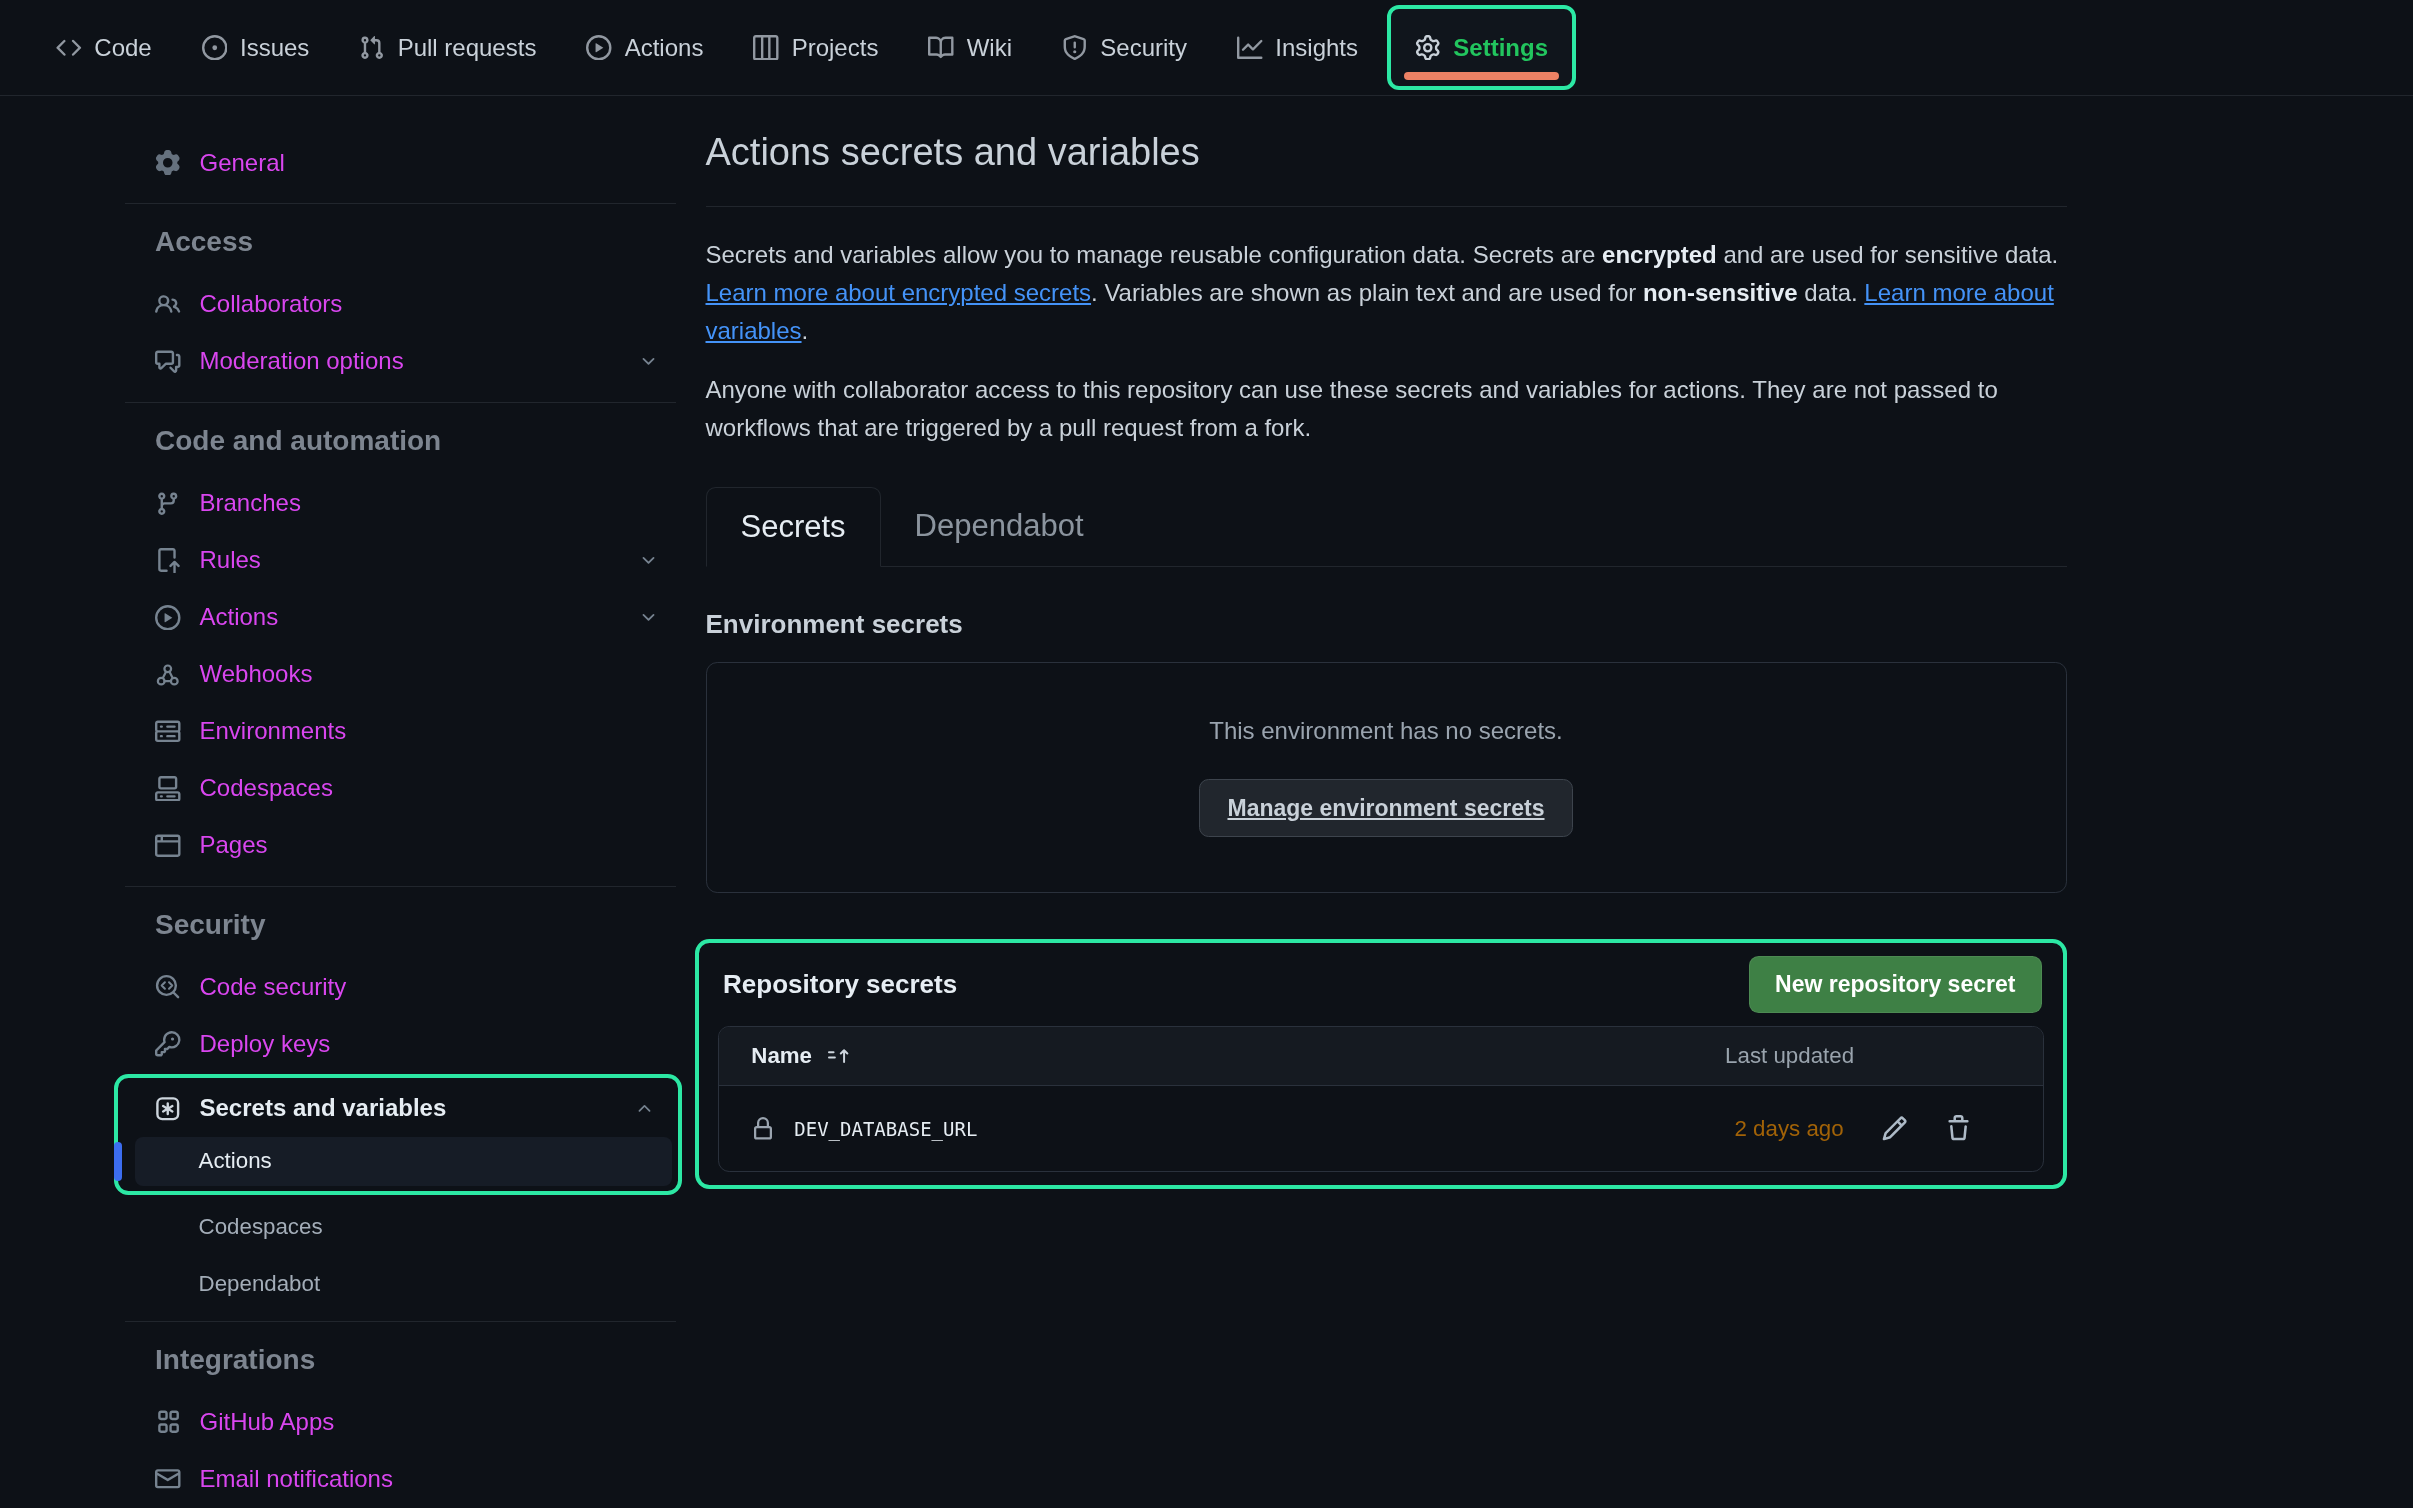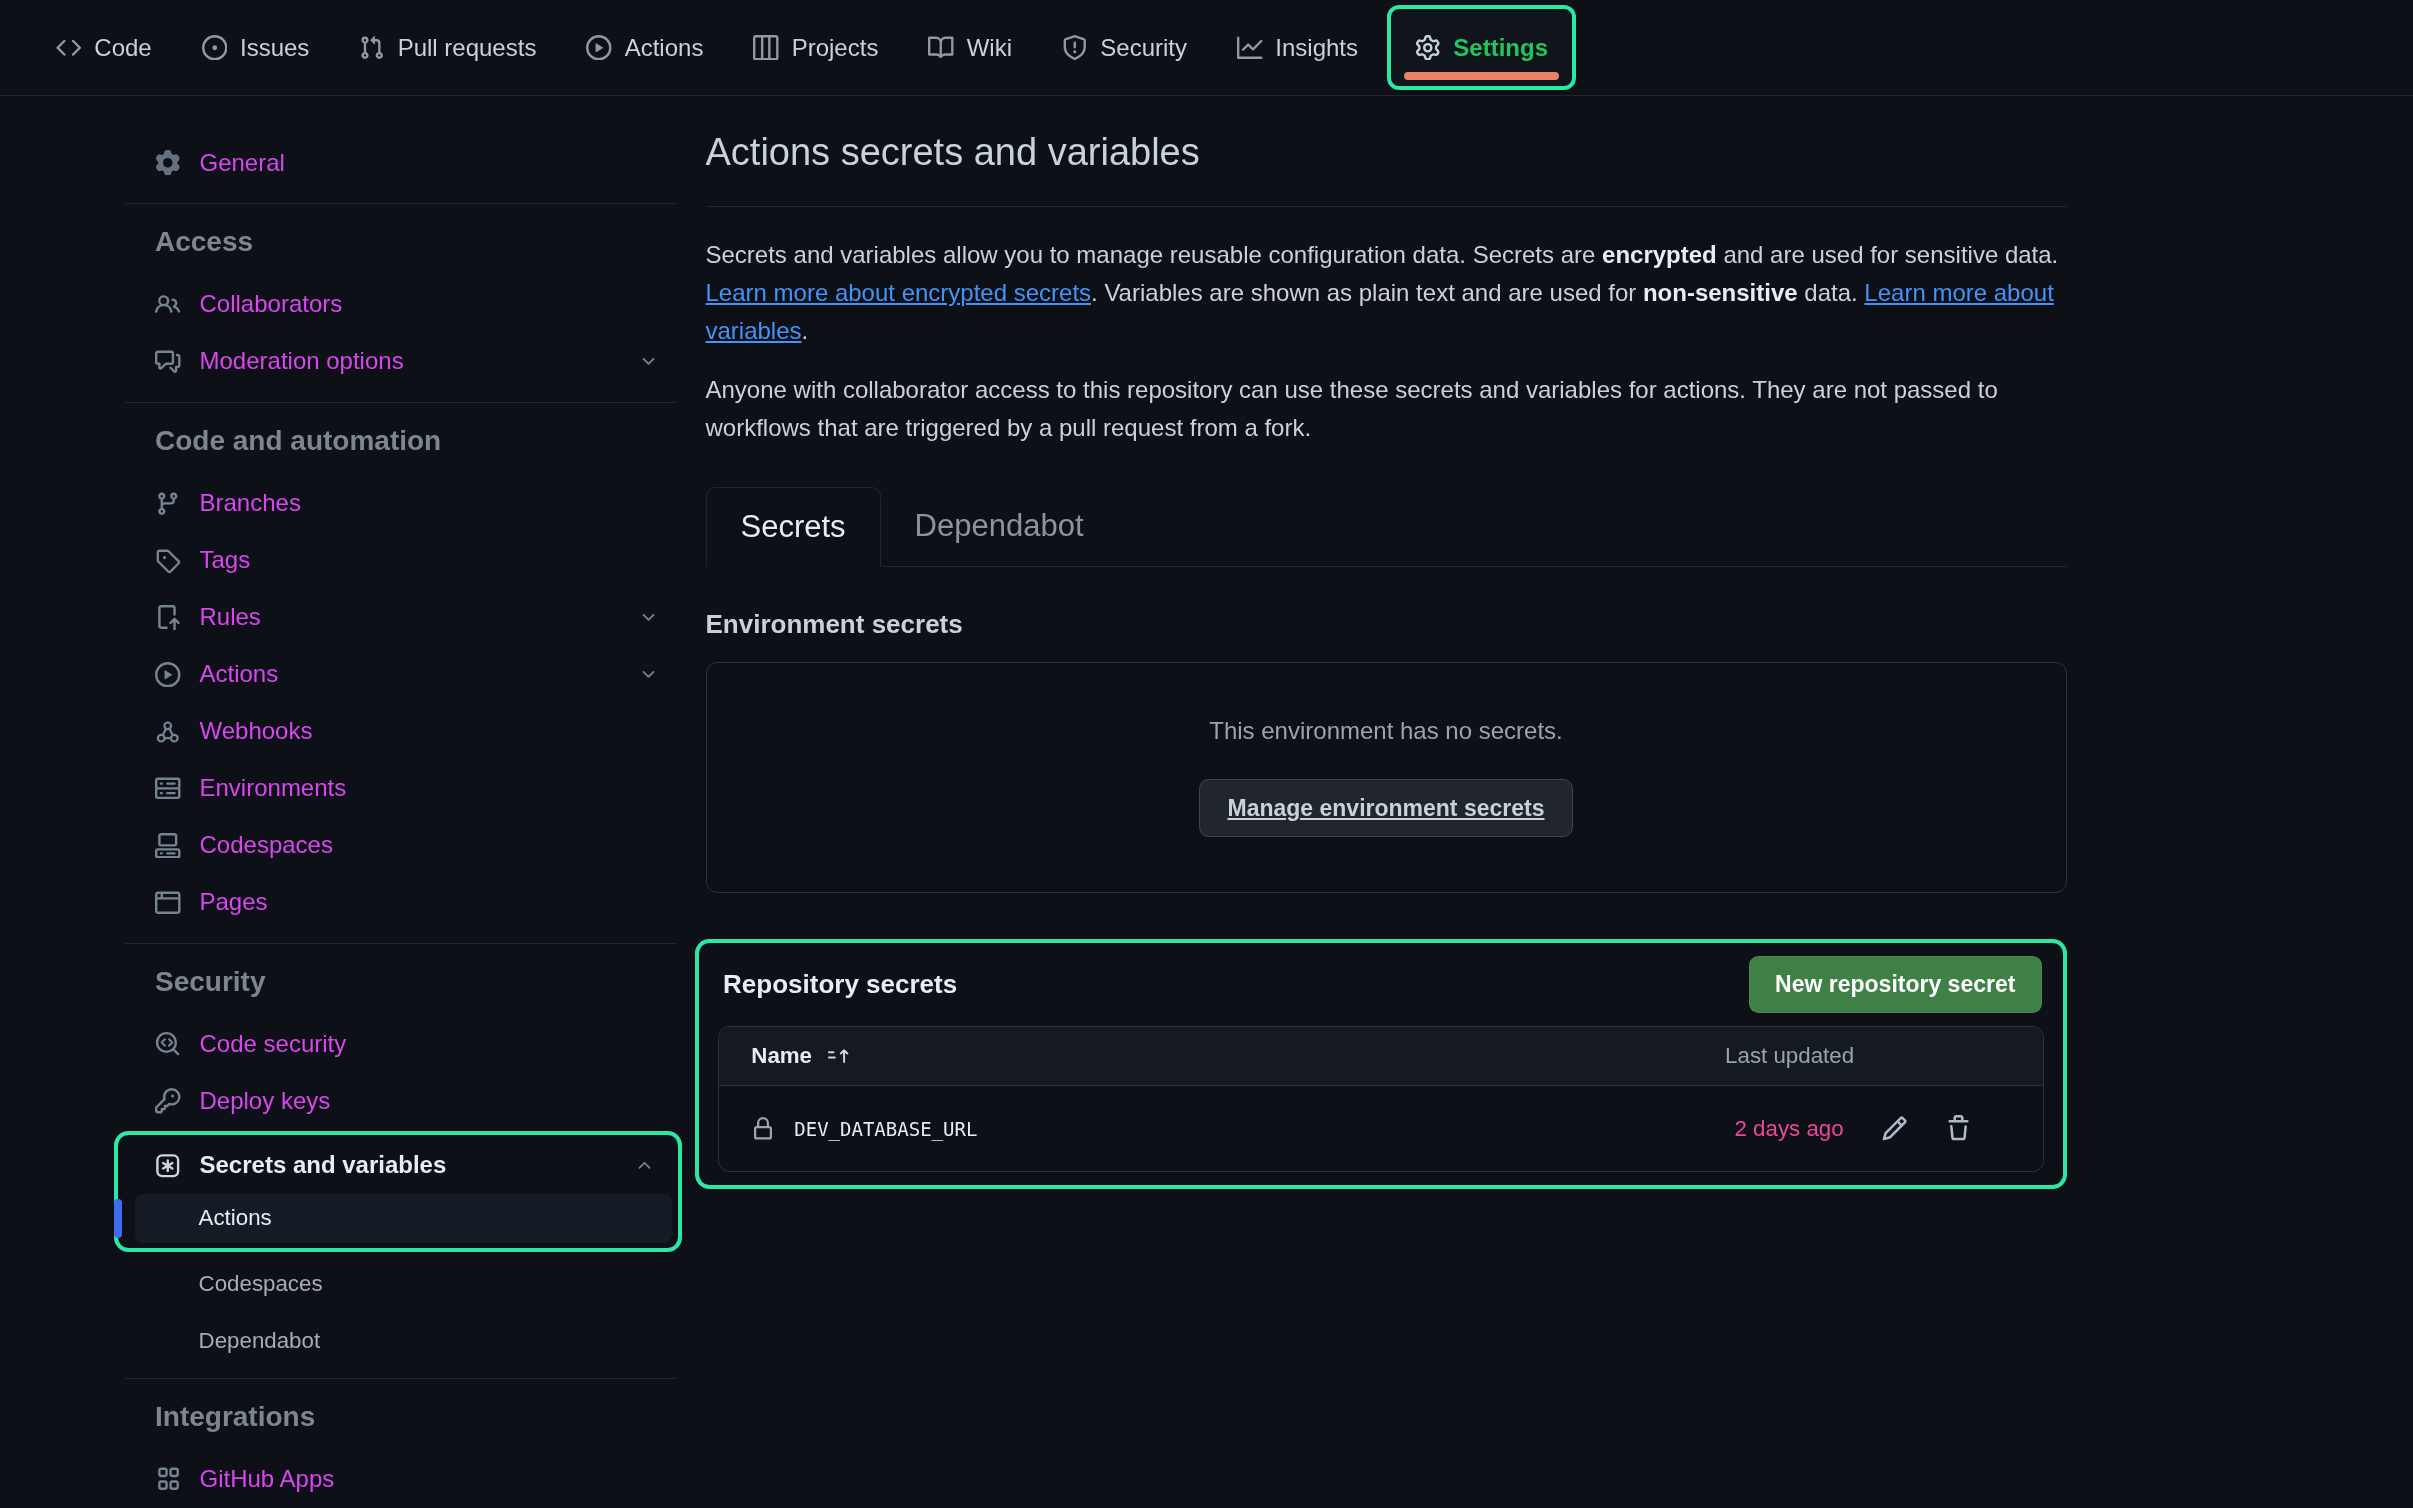--- a/index.html
+++ b/index.html
@@ -133,21 +133,21 @@
   }
   .t-head .name-cell { display:flex; align-items:center; gap:16px; color:#e6edf3; font-weight:bold; cursor:pointer; }
   .t-head .lu-cell { color:#99a3ad; padding-left:17.6px; }
   .t-row {
     display:grid; grid-template-columns:1fr 303px; align-items:center;
     height:85px; padding:0 32px; font-size:22.3px;
   }
   .t-row .name-cell { display:flex; align-items:center; gap:19px; }
   .secret-name { font-family:"DejaVu Sans Mono", monospace; font-size:19px; color:#e6edf3; }
   .row-right { display:flex; align-items:center; gap:37px; padding-left:27px; }
-  .row-right .when { color:#ec4899; flex:none; }
+  .row-right .when { color:#a16207; flex:none; }
   .icon-btn { color:#adbac7; cursor:pointer; background:none; border:none; padding:0; }
   .lock { color:#9aa4af; }
   .sort-icon { color:#cdd5dd; }
 </style>
 </head>
 <body>
 
 <nav class="topnav">
   <div class="nav-item">
     <span class="nicon">
@@ -268,28 +268,20 @@
 
     <div class="section-label">Code and automation</div>
 
     <div class="side-item">
       <span class="sicon">
           <svg width="25.5" height="25.5" viewBox="0 0 16 16" fill="currentColor">
             <path d="M9.5 3.25a2.25 2.25 0 1 1 3 2.122V6A2.5 2.5 0 0 1 10 8.5H6a1 1 0 0 0-1 1v1.128a2.251 2.251 0 1 1-1.5 0V5.372a2.25 2.25 0 1 1 1.5 0v1.836A2.493 2.493 0 0 1 6 7h4a1 1 0 0 0 1-1v-.628A2.25 2.25 0 0 1 9.5 3.25Zm-6 0a.75.75 0 1 0 1.5 0 .75.75 0 0 0-1.5 0Zm8.25-.75a.75.75 0 1 0 0 1.5.75.75 0 0 0 0-1.5ZM4.25 12a.75.75 0 1 0 0 1.5.75.75 0 0 0 0-1.5Z"></path>
           </svg>
         </span>
       <span>Branches</span>
-    </div>
-    <div class="side-item">
-      <span class="sicon">
-          <svg width="25.5" height="25.5" viewBox="0 0 16 16" fill="currentColor">
-            <path d="M1 7.775V2.75C1 1.784 1.784 1 2.75 1h5.025c.464 0 .91.184 1.238.513l6.25 6.25a1.75 1.75 0 0 1 0 2.474l-5.026 5.026a1.75 1.75 0 0 1-2.474 0l-6.25-6.25A1.752 1.752 0 0 1 1 7.775Zm1.5 0c0 .066.026.13.073.177l6.25 6.25a.25.25 0 0 0 .354 0l5.025-5.025a.25.25 0 0 0 0-.354l-6.25-6.25a.25.25 0 0 0-.177-.073H2.75a.25.25 0 0 0-.25.25ZM6 5a1 1 0 1 1 0 2 1 1 0 0 1 0-2Z"></path>
-          </svg>
-        </span>
-      <span>Tags</span>
     </div>
     <div class="side-item">
       <span class="sicon">
           <svg width="25.5" height="25.5" viewBox="0 0 16 16" fill="currentColor">
             <path d="M3.75 1.5a.25.25 0 0 0-.25.25v11.5c0 .138.112.25.25.25h3.5a.75.75 0 0 1 0 1.5h-3.5A1.75 1.75 0 0 1 2 13.25V1.75C2 .784 2.784 0 3.75 0h7.5C12.216 0 13 .784 13 1.75V6a.75.75 0 0 1-1.5 0V1.75a.25.25 0 0 0-.25-.25Z"></path>
             <path d="M11.72 8.22a.75.75 0 0 1 1.06 0l2.5 2.5a.75.75 0 1 1-1.06 1.06l-1.22-1.22v4.69a.75.75 0 0 1-1.5 0v-4.69l-1.22 1.22a.75.75 0 1 1-1.06-1.06Z"></path>
           </svg>
         </span>
       <span>Rules</span>
       <span class="chev">

